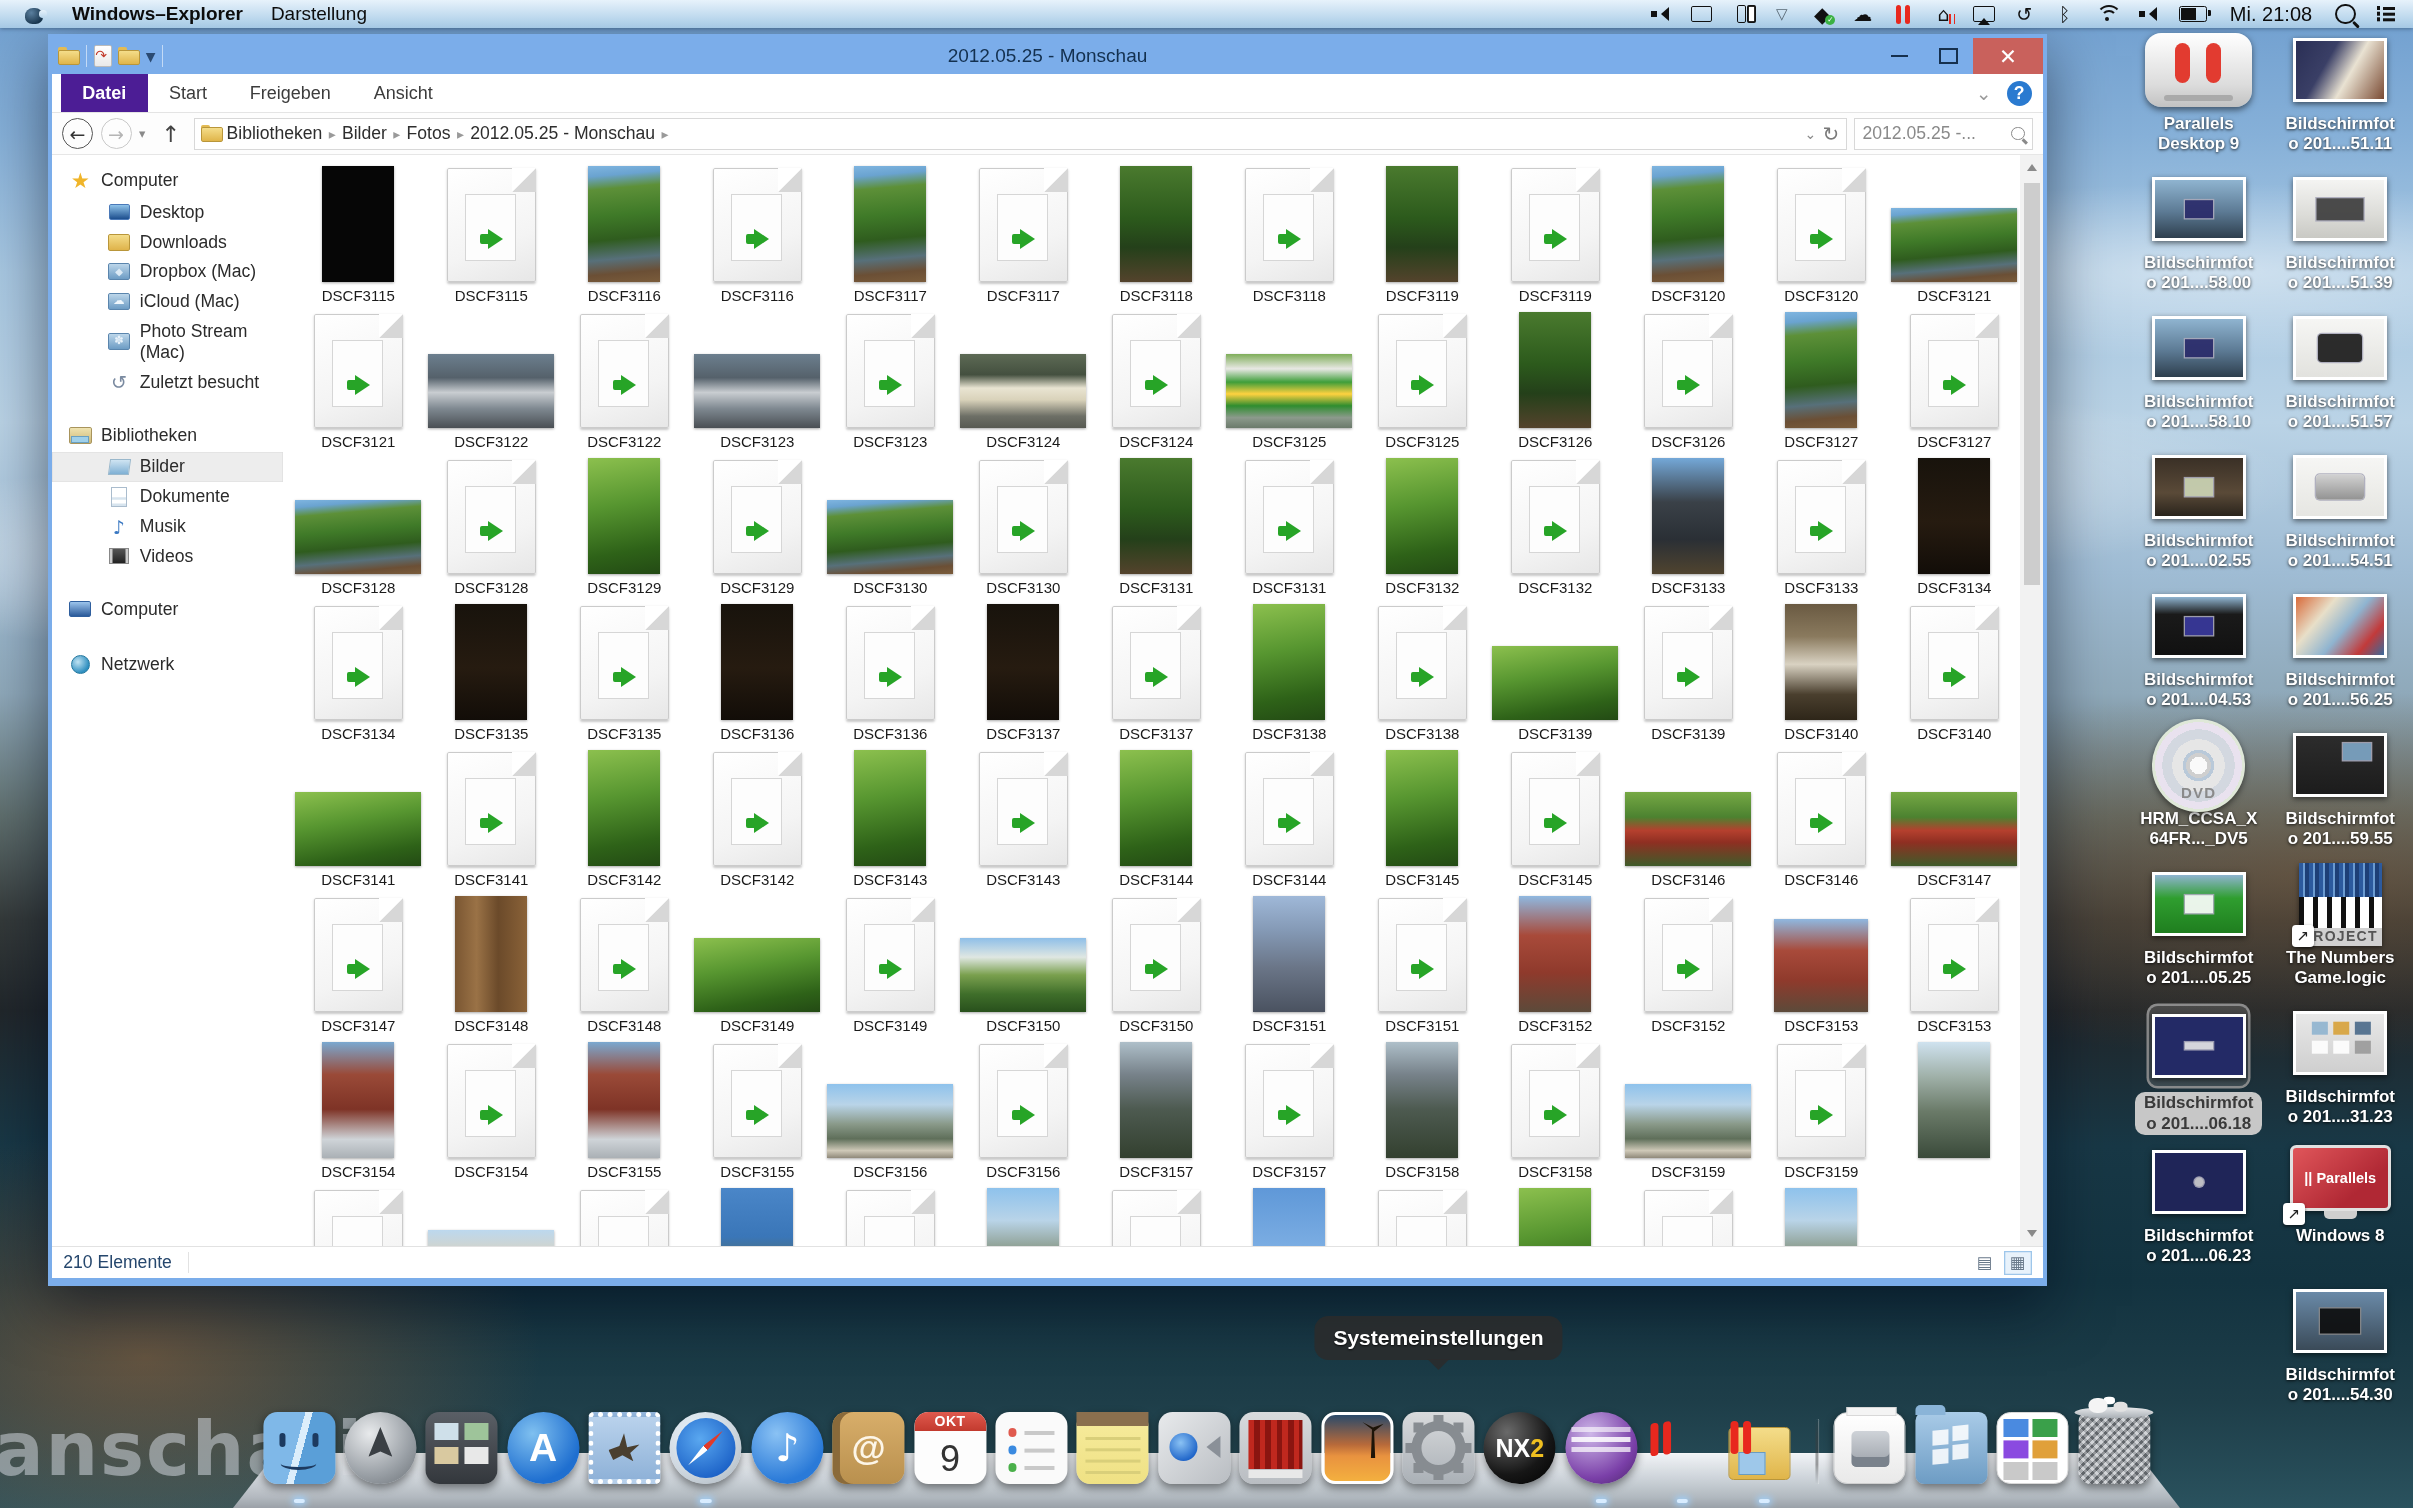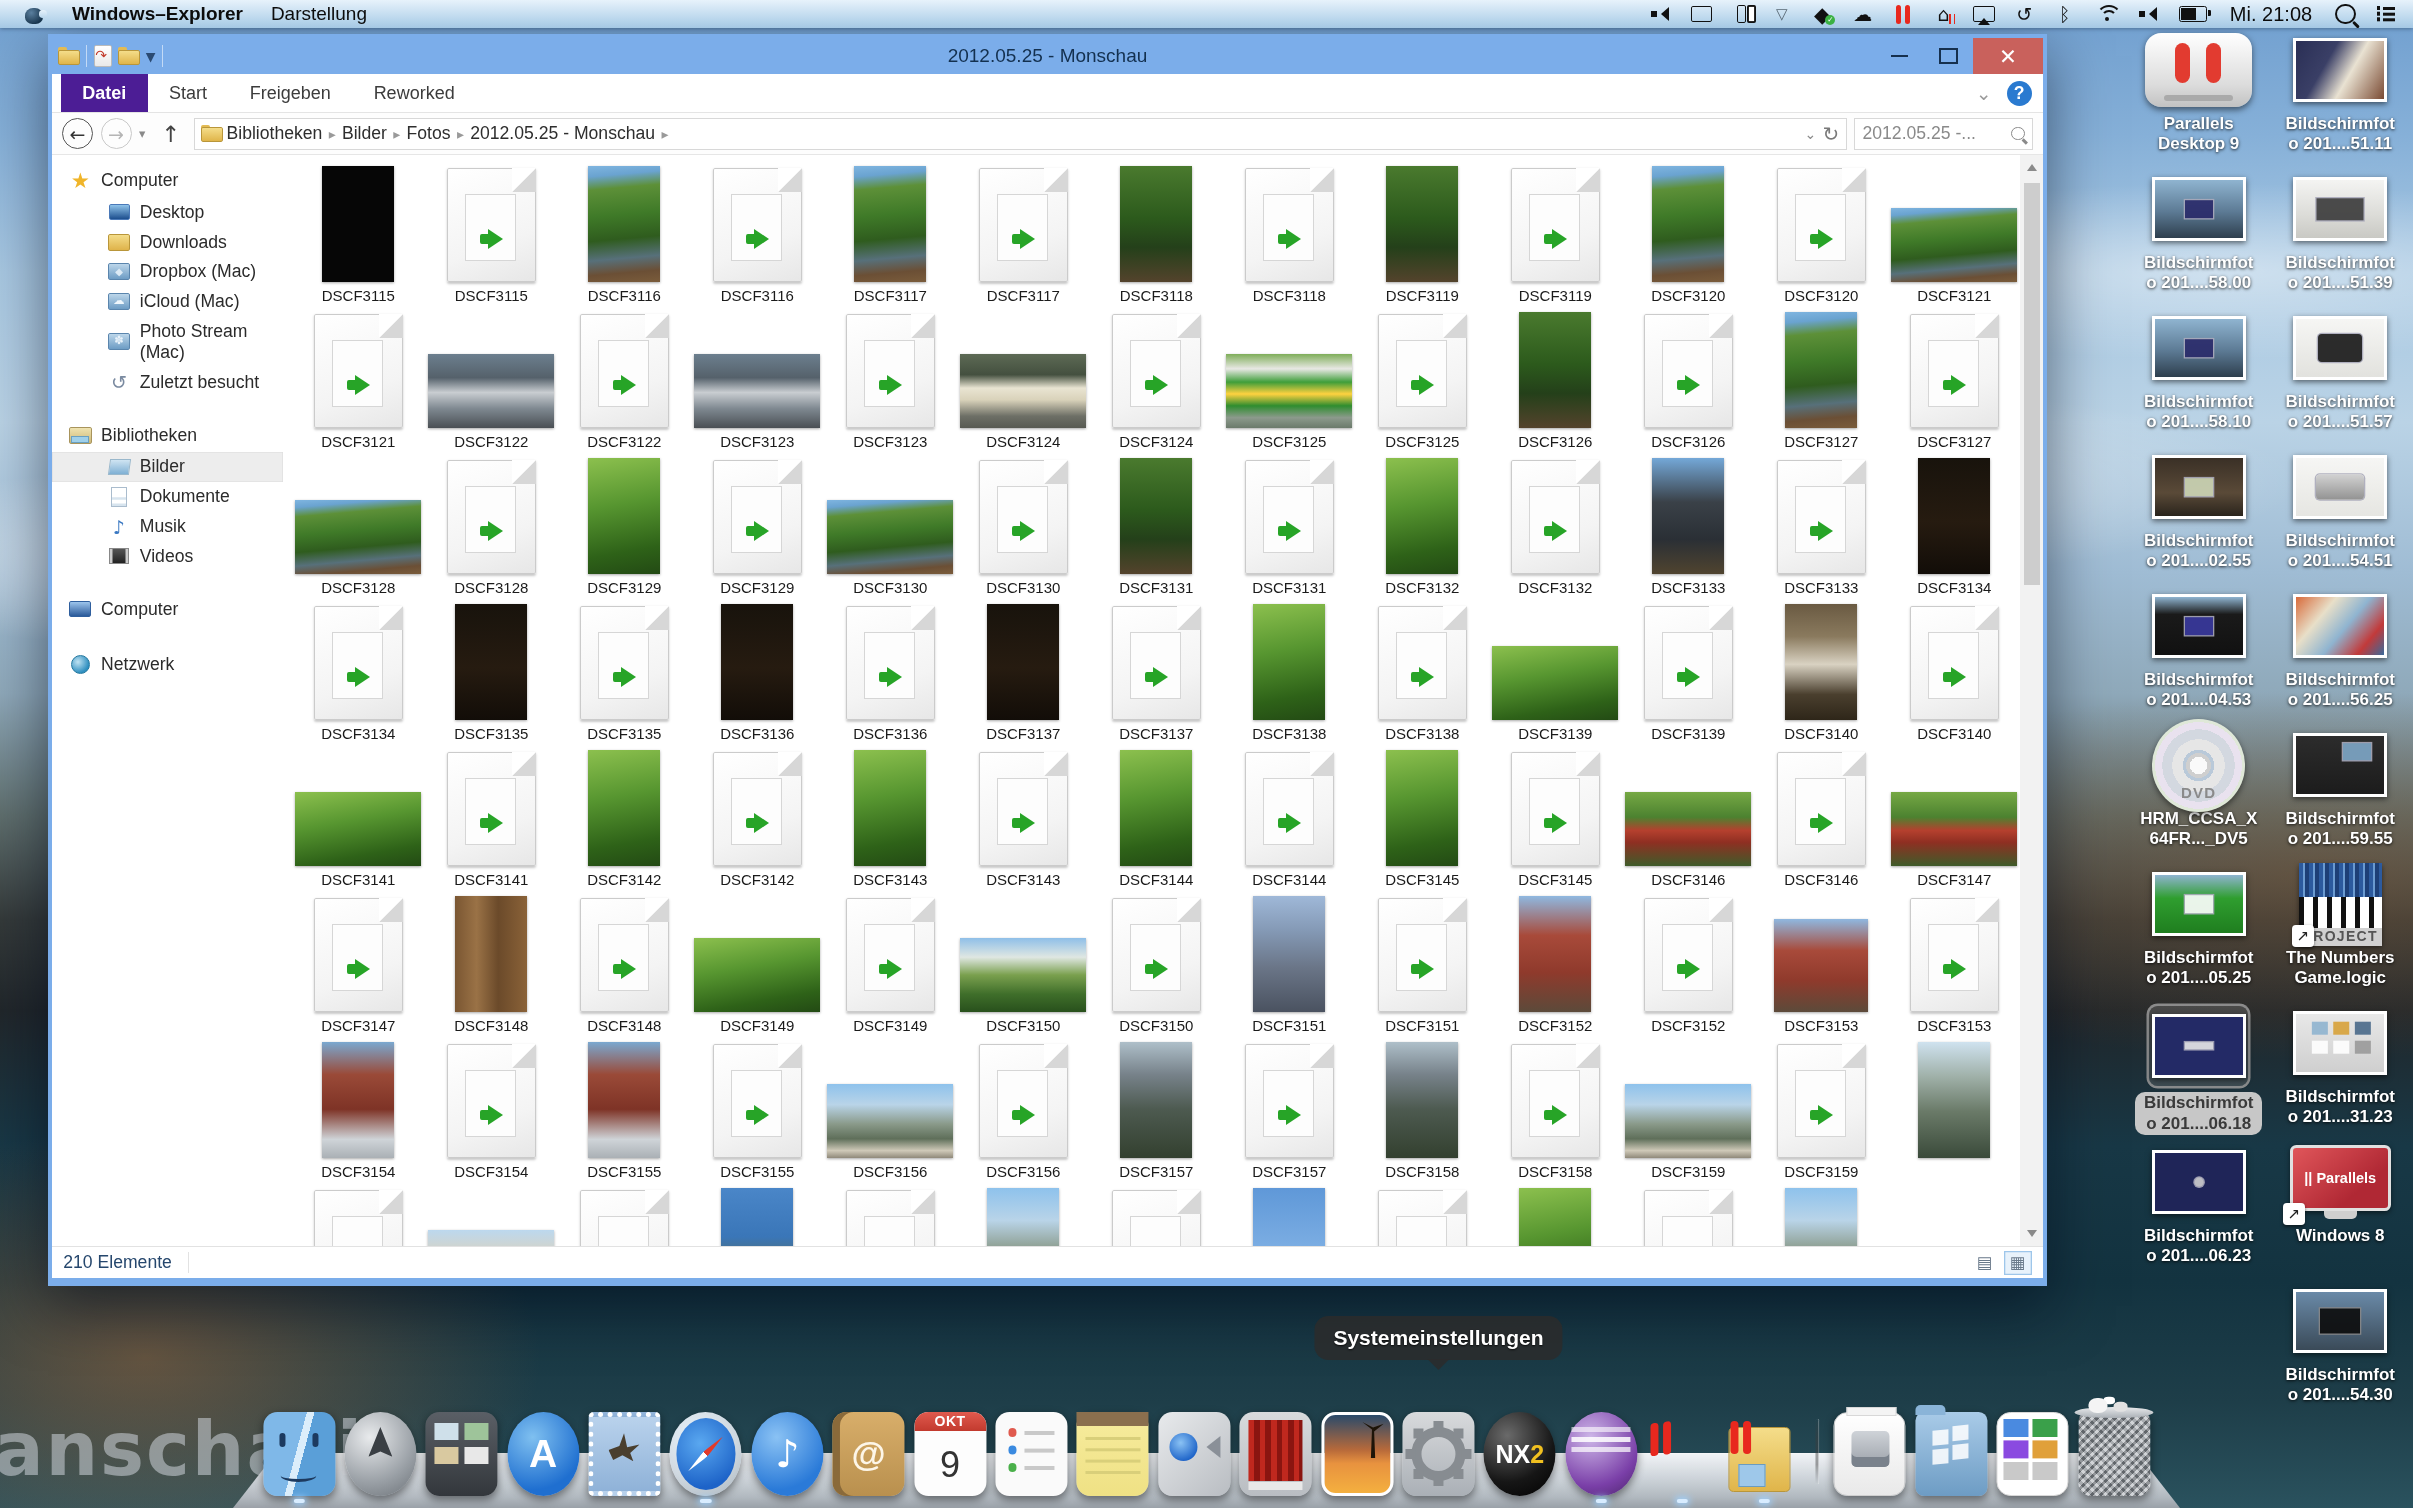--- a/index.html
+++ b/index.html
@@ -308,21 +308,21 @@
   .dock-shelf{position:absolute;left:233px;right:233px;bottom:0;height:54px;
     clip-path:polygon(2.2% 0,97.8% 0,100% 100%,0 100%);
     background:linear-gradient(180deg,rgba(248,250,252,.96) 0%,rgba(216,220,226,.94) 45%,
       rgba(186,191,198,.94) 80%,rgba(160,165,172,.95) 100%);
     border-top:1.9px solid rgba(255,255,255,.9);box-shadow:0 -2.5px 11.3px rgba(0,0,0,.25);}
   .dockbar{position:absolute;left:50%;transform:translateX(-50%);bottom:24px;display:flex;
     align-items:flex-end;gap:9.4px;}
   .dkwrap{position:relative;width:72px;height:72px;flex:none;}
   .dkwrap.run::after{content:"";position:absolute;left:50%;transform:translateX(-50%);bottom:-19px;
     width:11.3px;height:4.4px;border-radius:2.5px;background:#d8ecff;box-shadow:0 0 7.5px 1.9px #9fd2ff;}
-  .dk{width:72px;height:84px;border-radius:14px;position:relative;box-shadow:0 3.8px 8.8px rgba(0,0,0,.45);}
+  .dk{width:72px;height:72px;border-radius:14px;position:relative;box-shadow:0 3.8px 8.8px rgba(0,0,0,.45);}
   .dk-divider{width:2.5px;height:65px;margin:0 6.3px;background:linear-gradient(rgba(60,60,60,.0),
     rgba(60,60,60,.45) 30%,rgba(60,60,60,.45) 70%,rgba(60,60,60,0));box-shadow:0.6px 0 0 rgba(255,255,255,.5);
     border-radius:1.3px;align-self:flex-end;}
   .dk-finder{background:linear-gradient(105deg,#7fb8e8 0 46%,#dceefb 46% 54%,#5a9fd8 54%);}
   .dk-finder::before{content:"";position:absolute;left:16.3px;top:21.4px;width:6.3px;height:14px;border-radius:3.1px;
     background:#1d3a5f;box-shadow:33px 0 0 #1d3a5f;}
   .dk-finder::after{content:"";position:absolute;left:17.6px;bottom:14px;width:36px;height:10px;
     border-bottom:3.8px solid #1d3a5f;border-radius:0 0 50% 50%;}
   .dk-launchpad{border-radius:50%;background:radial-gradient(circle at 35% 30%,#e8eaec,#9aa0a6 60%,#6a7076);}
   .dk-launchpad::before{content:"";position:absolute;left:24px;top:15px;width:24px;height:35px;
@@ -493,21 +493,21 @@
         <div class="wc wc-min"></div>
         <div class="wc wc-max"></div>
         <div class="wc wc-close glyph">✕</div>
       </div>
     </div>
     <div class="ribbon">
       <div class="tabs" id="tabs">
           <div class="tab active">Datei</div>
           <div class="tab">Start</div>
           <div class="tab">Freigeben</div>
-          <div class="tab">Reworked</div>
+          <div class="tab">Ansicht</div>
         </div>
       <div class="ribbon-right">
         <span class="rb-collapse glyph">⌄</span>
         <span class="rb-help">?</span>
       </div>
     </div>
     <div class="addrbar">
       <span class="navbtn nav-back glyph">←</span>
       <span class="navbtn nav-fwd glyph">→</span>
       <span class="nav-hist glyph">▾</span>

